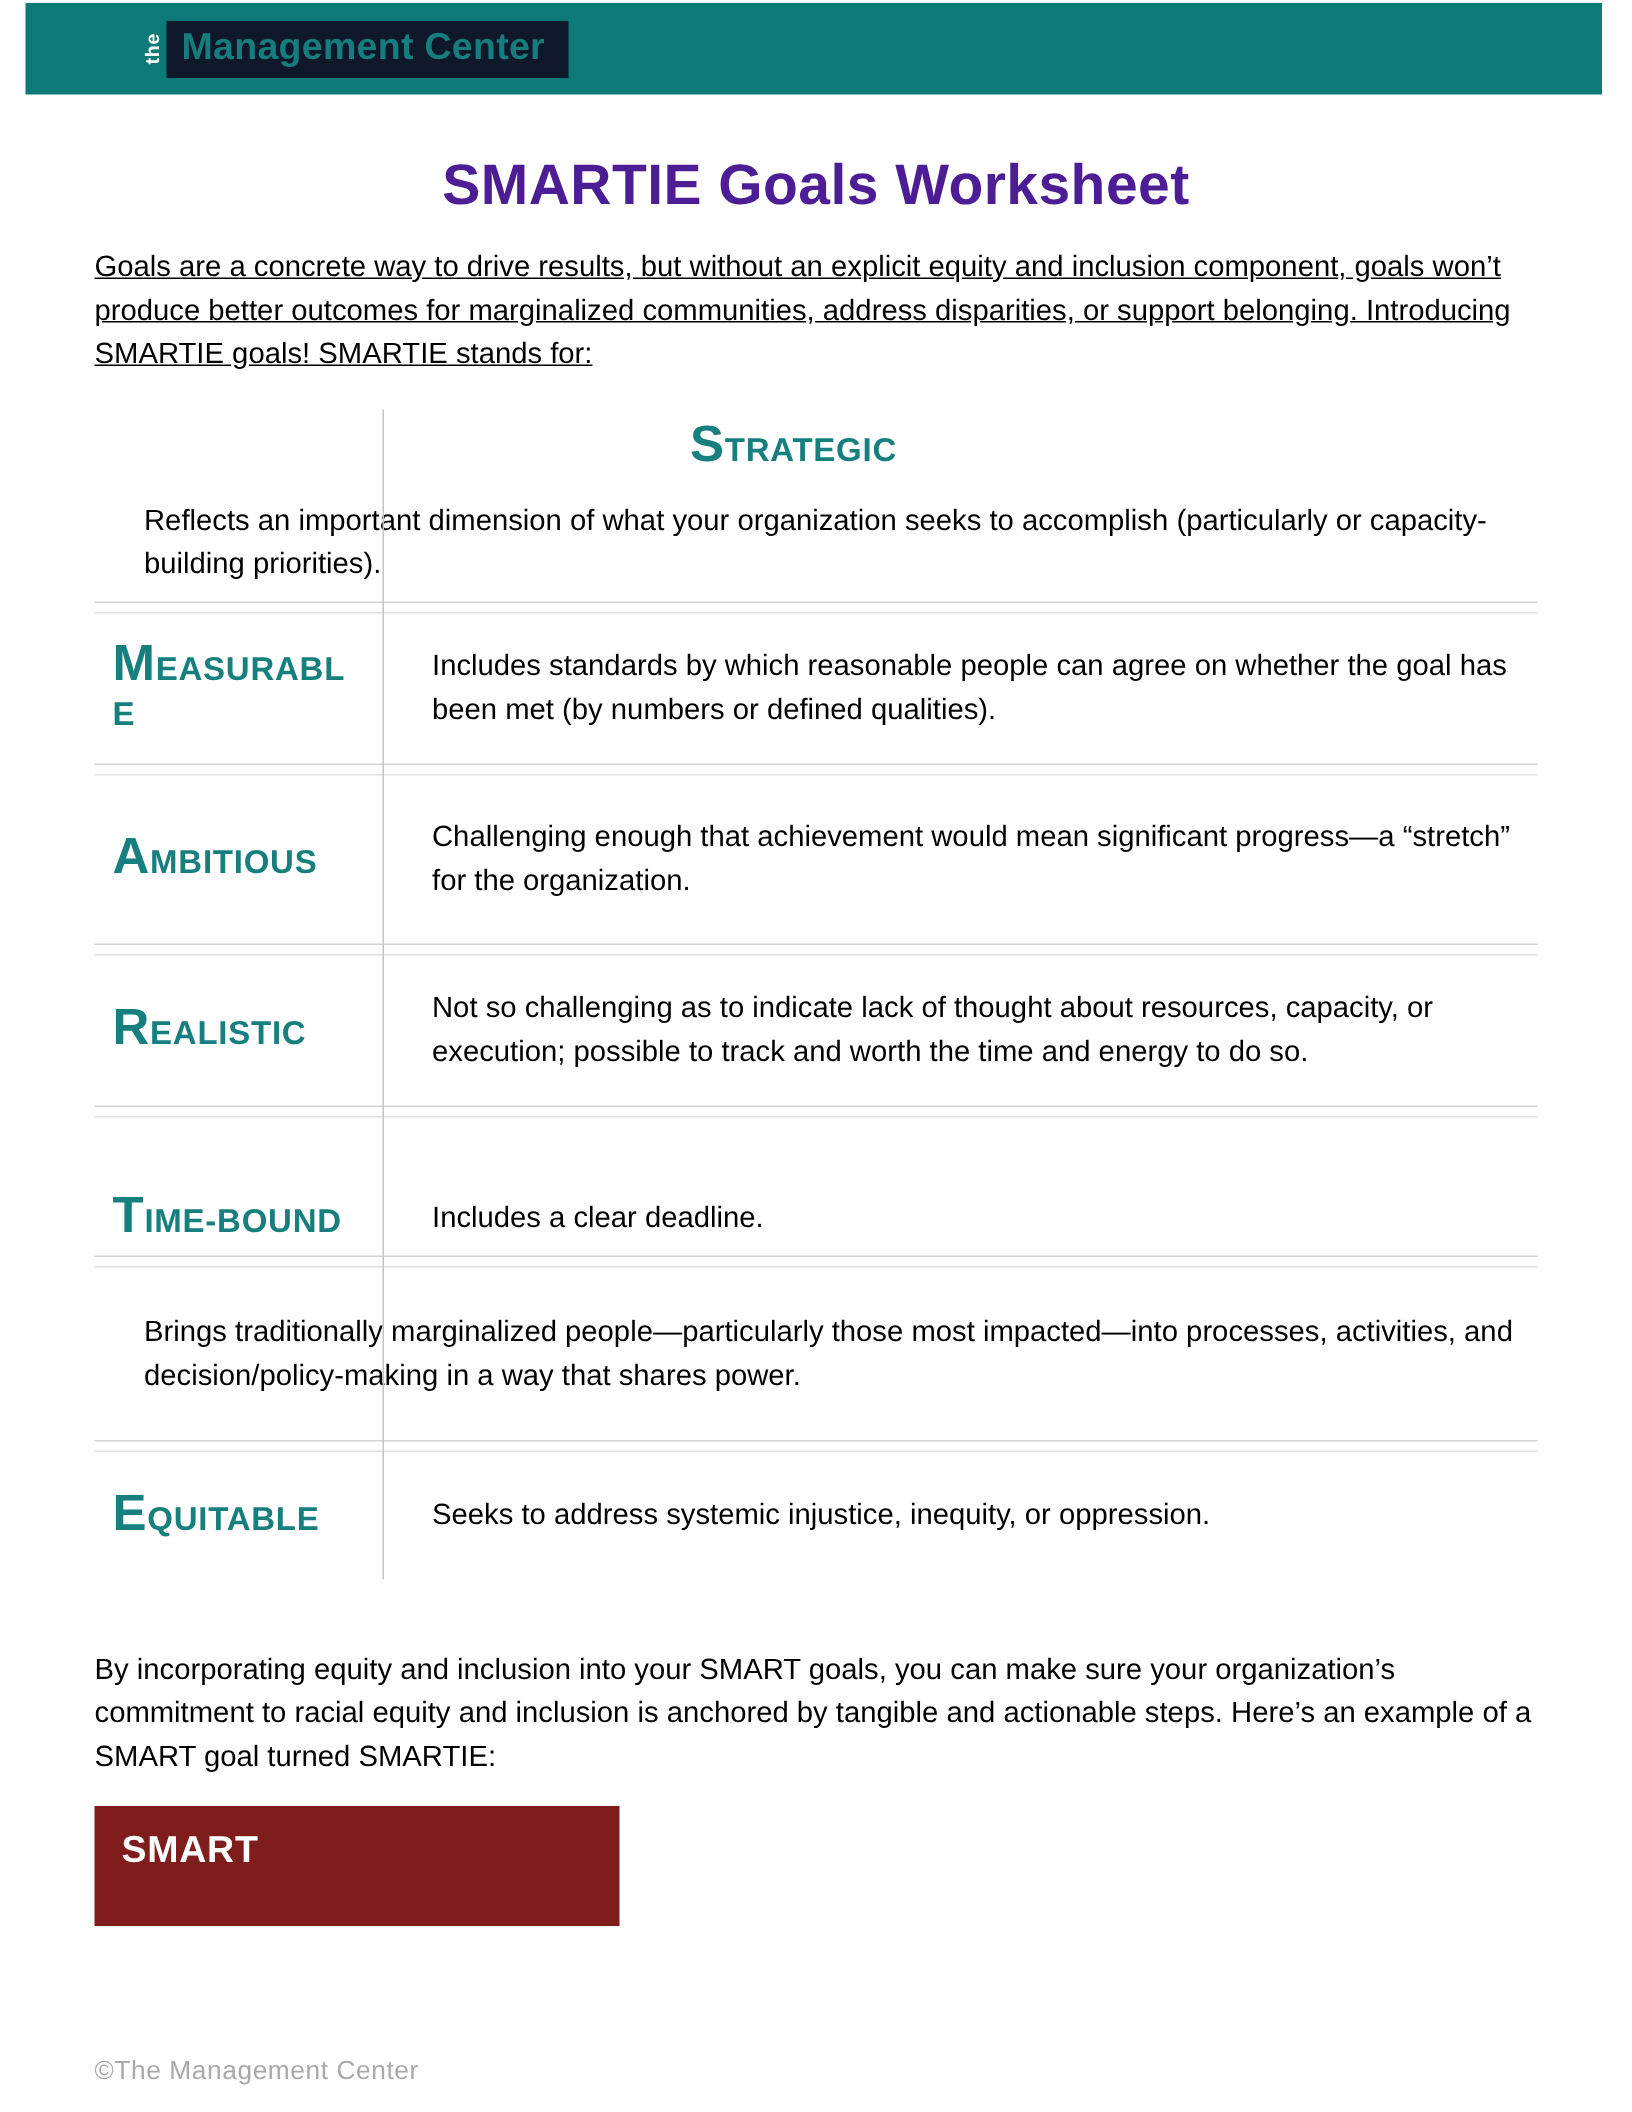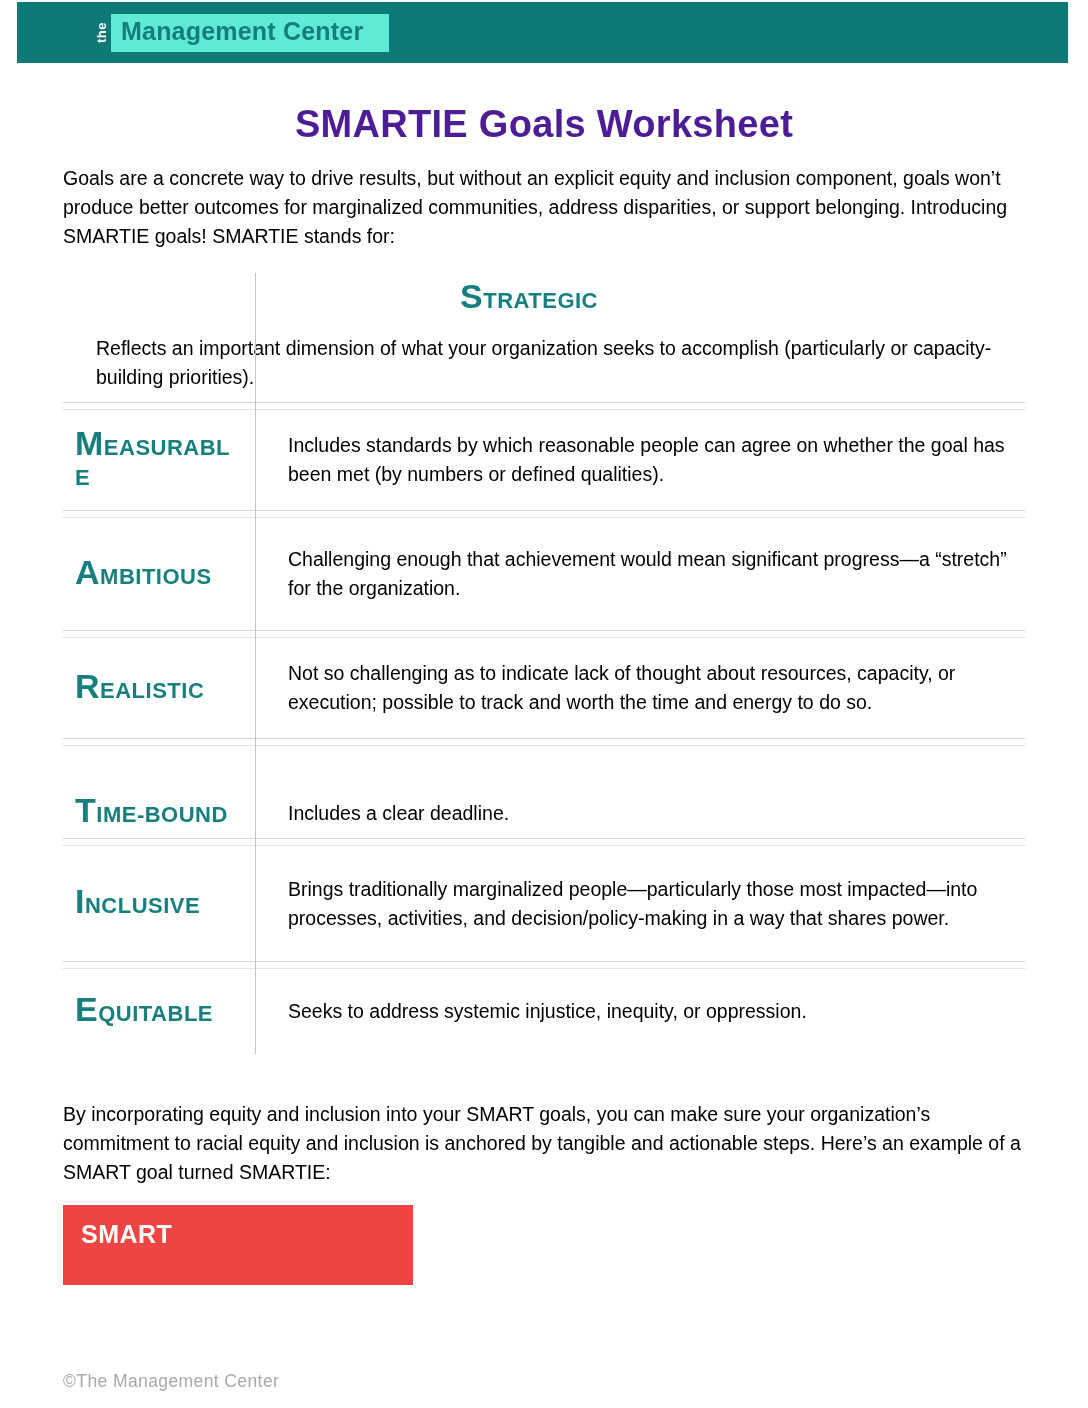--- a/index.html
+++ b/index.html
@@ -25,44 +25,45 @@
     writing-mode: vertical-rl;
     transform: rotate(180deg);
     color: #ffffff;
     font-weight: bold;
     font-size: 13px;
     letter-spacing: 0.5px;
     margin-right: 3px;
     line-height: 1;
   }
   .logo-box {
-    background: #5eead4;
+    background: #0f172a;
     color: #157e7c;
     font-weight: bold;
     font-size: 25px;
-    padding: 3px 26px 6px 10px;
+    padding: 3px 16px 6px 10px;
     letter-spacing: 0.2px;
   }
 
   main { margin: 0 63px; }
 
   h1.page-title {
     margin: 39px 0 0 0;
     text-align: center;
     color: #4c1d95;
     font-size: 38px;
     line-height: 44px;
     font-weight: bold;
     letter-spacing: 0.3px;
   }
 
   p.lead {
     margin: 18px 0 0 0;
     font-size: 19.5px;
     line-height: 29px;
+    text-decoration: underline;
   }
 
   
   .def-table { position: relative; margin-top: 22px; }
   .def-table::before {
     content: "";
     position: absolute;
     left: 192px; top: 0; bottom: 0;
     width: 1px;
     background: #c6c4c2;
@@ -109,21 +110,21 @@
   p.outro { margin: 46px 0 0 0; font-size: 19.5px; line-height: 29px; }
 
   
   .example-table {
     display: flex;
     column-gap: 3px;
     margin-top: 18px;
     height: 80px;
   }
   .example-cell {
-    background: #ef4444;
+    background: #7f1d1d;
     color: #ffffff;
     font-weight: bold;
     font-size: 25px;
     letter-spacing: 0.5px;
     box-sizing: border-box;
     padding: 15px 18px;
   }
   .example-cell.smart { width: 350px; flex: none; }
   .example-cell.smartie { flex: 1; }
 
@@ -196,23 +197,20 @@
       <div class="term-cell">
         <span class="term">Time-bound</span>
       </div>
       <div class="desc-cell">
         <p class="desc">Includes a clear deadline.</p>
       </div>
     </div>
     <div class="def-sep"></div>
 
     <div class="def-row row-6">
-      <div class="term-cell">
-        <span class="term">Inclusive</span>
-      </div>
       <div class="desc-cell">
         <p class="desc">Brings traditionally marginalized people—particularly those most impacted—into processes, activities, and decision/policy-making in a way that shares power.</p>
       </div>
     </div>
     <div class="def-sep"></div>
 
     <div class="def-row row-7">
       <div class="term-cell">
         <span class="term">Equitable</span>
       </div>

